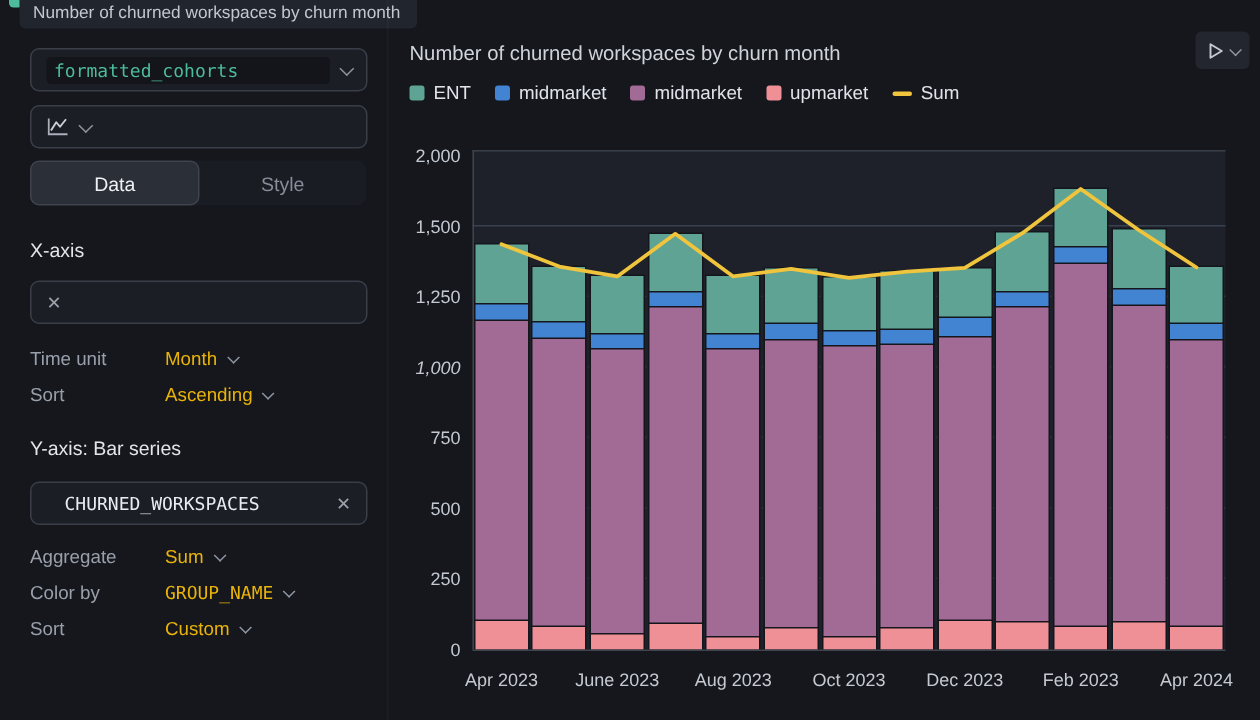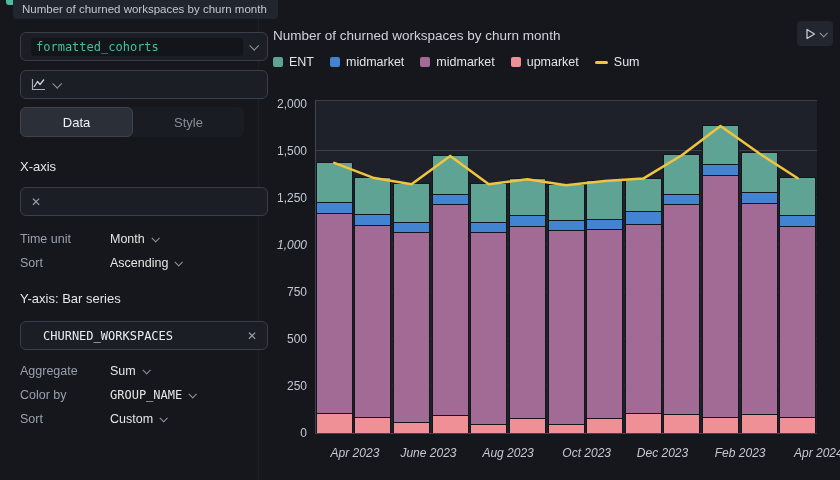--- a/index.html
+++ b/index.html
@@ -13,58 +13,58 @@
   
   .teal-corner{position:absolute;left:6px;top:0;width:9px;height:5px;background:#4cbc9d;border-radius:0 0 3px 3px;}
   .top-tab{
     position:absolute;left:13px;top:0;height:19px;max-width:300px;
     background:#21252d;color:#c2c7d0;font-size:11.5px;line-height:19px;
     padding:0 11px 0 9px;border-radius:0 0 4px 4px;white-space:nowrap;
   }
   
   .sidebar-divider{position:absolute;left:258px;top:0;width:1px;height:480px;background:rgba(255,255,255,0.035);}
   .select,.field{
-    position:absolute;left:20px;width:248px;height:29px;box-sizing:border-box;
+    position:absolute;left:20px;width:225px;height:29px;box-sizing:border-box;
     background:#1b1e25;border:1px solid #3a3e48;border-radius:6px;
     display:flex;align-items:center;padding:0 10px;gap:7px;cursor:pointer;
   }
   .select .grow,.field .grow{flex:1;min-width:0;overflow:hidden;white-space:nowrap;}
   .mono{font-family:"DejaVu Sans Mono",monospace;font-size:12px;}
   .teal-chip{color:#4cbc9d;background:rgba(0,0,0,0.28);padding:2px 5px;border-radius:3px;}
   .sel-label{font-size:13px;color:#e4e7ec;}
   .chev{display:inline-block;width:6px;height:6px;border-right:1.5px solid #8f96a1;border-bottom:1.5px solid #8f96a1;transform:rotate(45deg) translateY(-1px);flex:none;}
   .chev.sm{width:5px;height:5px;}
   .clear-x{color:#9aa0ab;font-size:12px;flex:none;cursor:pointer;}
   .tabbar{position:absolute;left:20px;top:107px;width:224px;height:30px;background:#191c23;border-radius:6px;display:flex;}
   .seg-tab{flex:1;display:flex;align-items:center;justify-content:center;font-size:13px;color:#878d98;border-radius:6px;box-sizing:border-box;cursor:pointer;}
   .seg-tab.active{background:#2b2f38;color:#eef1f5;border:1px solid #3e434e;}
   .section-heading{position:absolute;left:20px;font-size:13px;color:#e2e5ea;}
   .prop-row{position:absolute;left:20px;width:228px;display:flex;align-items:center;font-size:12.5px;height:16px;}
   .prop-row .lbl{width:90px;color:#99a0ab;flex:none;}
-  .prop-row .val{color:#e5e5e5;display:flex;align-items:center;gap:7px;cursor:pointer;}
+  .prop-row .val{color:#eab308;display:flex;align-items:center;gap:7px;cursor:pointer;}
   
   .chart-title{position:absolute;left:273px;top:28px;font-size:13.5px;color:#cfd3da;}
   .run-btn{position:absolute;left:797px;top:21px;width:36px;height:25px;background:#23262e;border-radius:4px;
     display:flex;align-items:center;justify-content:center;gap:4px;cursor:pointer;}
   .legend{position:absolute;left:273px;top:55px;display:flex;align-items:center;gap:16px;font-size:12.5px;color:#e0e4ea;}
   .legend-item{display:flex;align-items:center;gap:6px;cursor:pointer;}
   .sw-square{width:10px;height:10px;border-radius:2px;flex:none;}
   .sw-line{width:13px;height:3px;border-radius:2px;flex:none;}
   
   .plot{position:absolute;left:315px;top:100px;width:502px;height:333px;background:#1e212a;}
   .gridline{position:absolute;left:0;width:100%;height:0;}
   .gridline.dotted{border-top:1px dotted #2e333d;}
   .gridline.solid{border-top:1px solid #394050;}
   .axis-left{position:absolute;left:0;top:0;width:1px;height:100%;background:#3f444e;}
   .axis-bottom{position:absolute;left:0;bottom:-1px;width:100%;height:1px;background:#3f444e;}
   .axis-top{position:absolute;left:0;top:0;width:100%;height:1px;background:#3a4049;}
   .bar-seg{position:absolute;box-shadow:0 0 0 1px #14161c;}
   .sum-svg{position:absolute;left:0;top:0;overflow:visible;}
   .ytick{position:absolute;width:60px;text-align:right;font-size:12px;color:#c3c8d1;}
-  .xtick{position:absolute;width:90px;text-align:right;font-size:12px;color:#c5c9d1;font-style:italic;}
+  .xtick{position:absolute;width:90px;text-align:center;font-size:12px;color:#c5c9d1;}
 </style>
 </head>
 <body>
 
 <div class="teal-corner"></div>
 <div class="top-tab">Number of churned workspaces by churn month</div>
 <div class="sidebar-divider"></div>
 
 <div class="select" style="top:32px;">
   <span class="grow mono teal-chip">formatted_cohorts</span>

